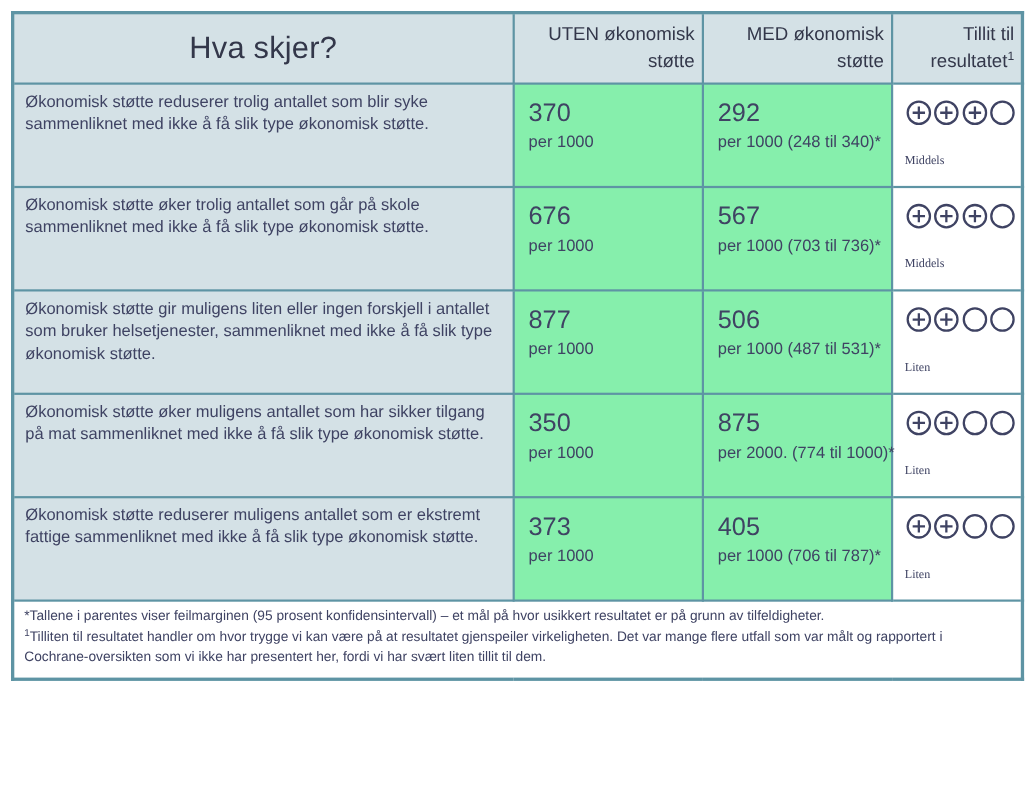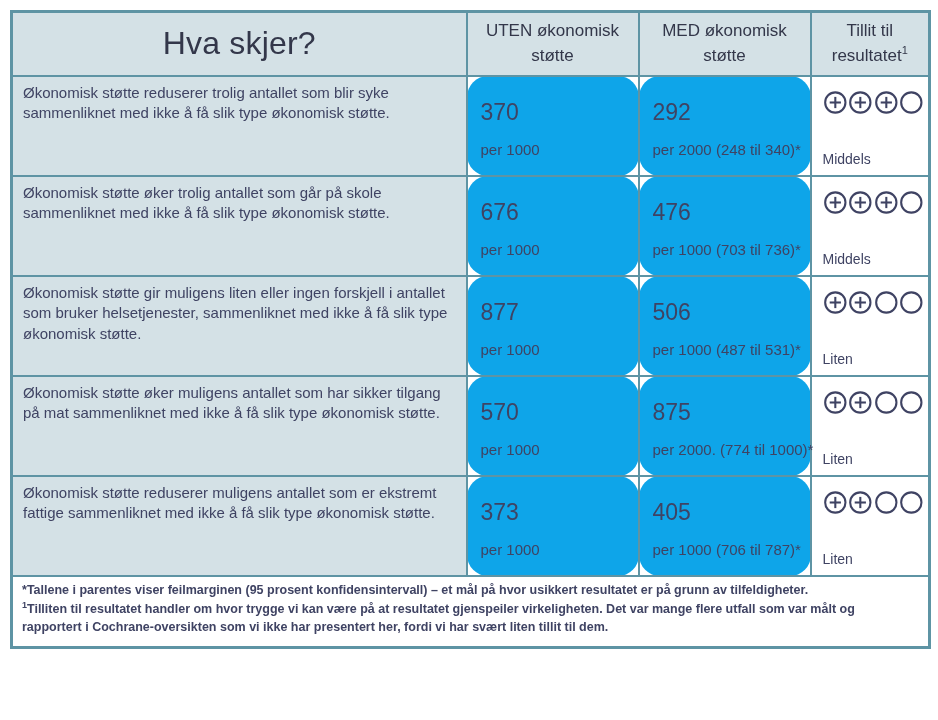--- a/index.html
+++ b/index.html
@@ -34,68 +34,68 @@
   }
   thead th{
     background:var(--bg-light);
     font-weight:400;
     color:var(--ink-dark);
     vertical-align:middle;
     text-align:center;
     height:64px;
   }
   th.question-head{
-    font-size:32px;
+    font-size:28px;
     letter-spacing:.2px;
   }
   th.col-head{
     font-size:17px;
     line-height:1.45;
     padding:4px 6px;
+    text-align:right;
   }
   th.col-head sup{font-size:11px;}
   tbody tr{height:94px;}
   td.desc{
     background:var(--bg-light);
     font-size:15px;
     line-height:1.38;
     padding:6px 12px 6px 10px;
     color:var(--ink);
   }
   td.value{
-    background:#0ea5e9;
-    padding:23px 8px 8px 13px;
-    border-radius:21px;
+    background:#86efac;
+    padding:13px 8px 8px 13px;
   }
   td.value .num{
     font-size:23px;
     line-height:1.1;
   }
   td.value .unit{
     font-size:15px;
-    margin-top:16px;
+    margin-top:6px;
     white-space:nowrap;
   }
   td.tillit{
     background:#ffffff;
     padding:13px 4px 8px 11px;
   }
   td.tillit .icons{display:flex;gap:1px;align-items:center;}
   td.tillit .label{
-    font-size:14px;
-    margin-top:36px;
+    font-size:11px;
+    margin-top:25px;
+    font-family:Liberation Serif, serif;
   }
   tfoot td{
     background:#ffffff;
     padding:5px 25px 6px 9px;
     font-size:12.5px;
     line-height:1.42;
     height:72px;
     vertical-align:top;
-    font-weight:bold;
   }
   tfoot sup{font-size:9px;}
 </style>
 </head>
 <body>
 
 <div class="wrap">
   <table>
     <colgroup>
       <col class="c-question">
@@ -113,21 +113,21 @@
     </thead>
     <tbody>
       <tr>
         <td class="desc">Økonomisk støtte reduserer trolig antallet som blir syke sammenliknet med ikke å få slik type økonomisk støtte.</td>
         <td class="value">
           <div class="num">370</div>
           <div class="unit">per 1000</div>
         </td>
         <td class="value">
           <div class="num">292</div>
-          <div class="unit">per 2000 (248 til 340)*</div>
+          <div class="unit">per 1000 (248 til 340)*</div>
         </td>
         <td class="tillit">
           <div class="icons">
               <svg width="25" height="25" viewBox="0 0 25 25">
                 <circle cx="12.5" cy="12.5" r="10.3" fill="none" stroke="#3f4363" stroke-width="2.1"></circle>
                 <line x1="6.8" y1="12.5" x2="18.2" y2="12.5" stroke="#3f4363" stroke-width="2.1"></line>
                 <line x1="12.5" y1="6.8" x2="12.5" y2="18.2" stroke="#3f4363" stroke-width="2.1"></line>
               </svg>
               <svg width="25" height="25" viewBox="0 0 25 25">
                 <circle cx="12.5" cy="12.5" r="10.3" fill="none" stroke="#3f4363" stroke-width="2.1"></circle>
@@ -146,21 +146,21 @@
           <div class="label">Middels</div>
         </td>
       </tr>
       <tr>
         <td class="desc">Økonomisk støtte øker trolig antallet som går på skole sammenliknet med ikke å få slik type økonomisk støtte.</td>
         <td class="value">
           <div class="num">676</div>
           <div class="unit">per 1000</div>
         </td>
         <td class="value">
-          <div class="num">476</div>
+          <div class="num">567</div>
           <div class="unit">per 1000 (703 til 736)*</div>
         </td>
         <td class="tillit">
           <div class="icons">
               <svg width="25" height="25" viewBox="0 0 25 25">
                 <circle cx="12.5" cy="12.5" r="10.3" fill="none" stroke="#3f4363" stroke-width="2.1"></circle>
                 <line x1="6.8" y1="12.5" x2="18.2" y2="12.5" stroke="#3f4363" stroke-width="2.1"></line>
                 <line x1="12.5" y1="6.8" x2="12.5" y2="18.2" stroke="#3f4363" stroke-width="2.1"></line>
               </svg>
               <svg width="25" height="25" viewBox="0 0 25 25">
@@ -208,21 +208,21 @@
               <svg width="25" height="25" viewBox="0 0 25 25">
                 <circle cx="12.5" cy="12.5" r="10.3" fill="none" stroke="#3f4363" stroke-width="2.1"></circle>
               </svg>
             </div>
           <div class="label">Liten</div>
         </td>
       </tr>
       <tr>
         <td class="desc">Økonomisk støtte øker muligens antallet som har sikker tilgang på mat sammenliknet med ikke å få slik type økonomisk støtte.</td>
         <td class="value">
-          <div class="num">570</div>
+          <div class="num">350</div>
           <div class="unit">per 1000</div>
         </td>
         <td class="value">
           <div class="num">875</div>
           <div class="unit">per 2000. (774 til 1000)*</div>
         </td>
         <td class="tillit">
           <div class="icons">
               <svg width="25" height="25" viewBox="0 0 25 25">
                 <circle cx="12.5" cy="12.5" r="10.3" fill="none" stroke="#3f4363" stroke-width="2.1"></circle>

